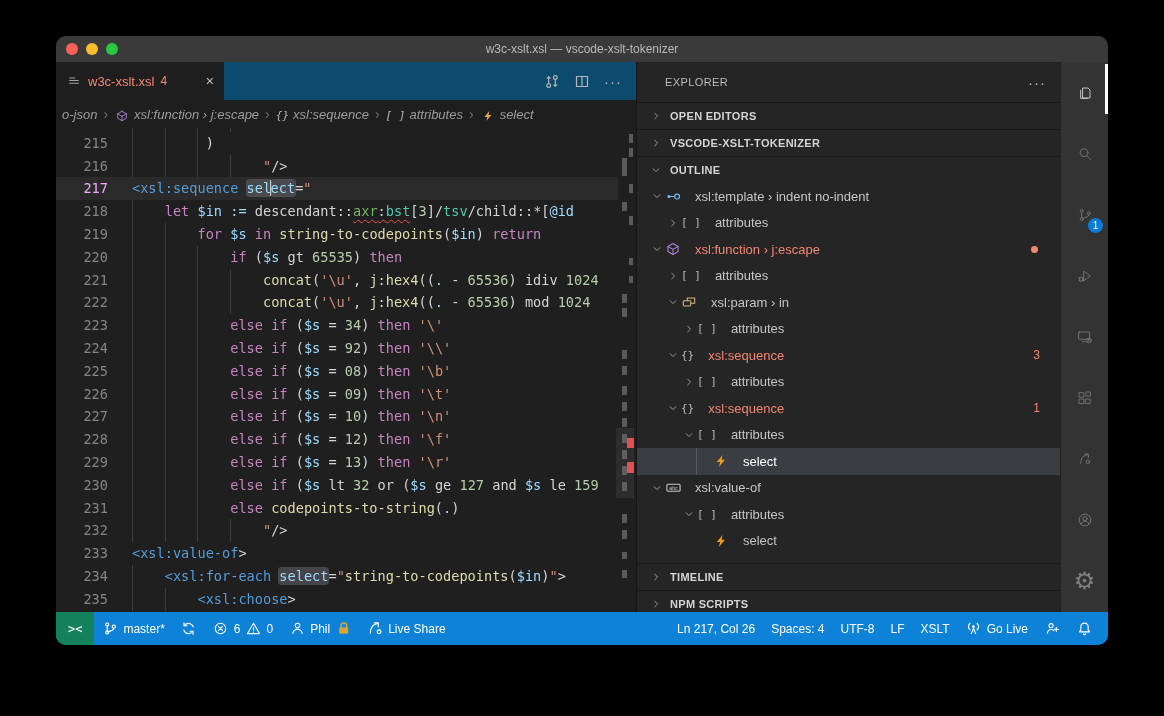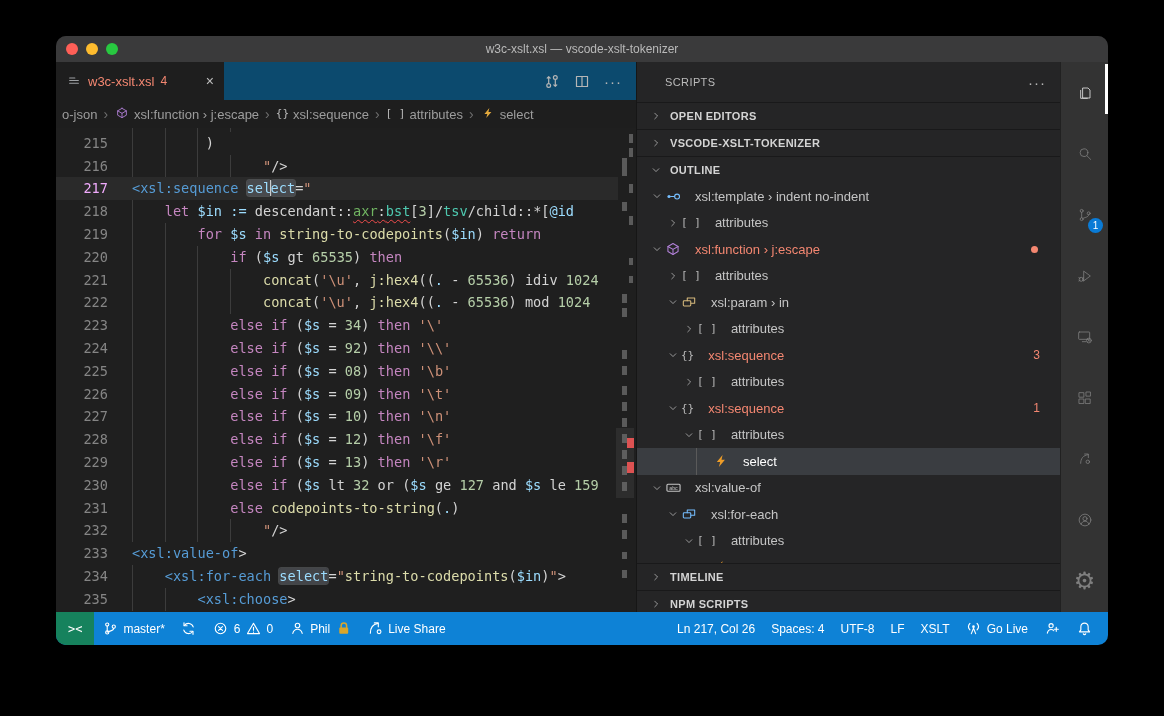--- a/index.html
+++ b/index.html
@@ -21,21 +21,21 @@
   .tabbar{height:38px;background:#0c4a6e;display:flex;align-items:stretch;}
   .tab{width:168px;background:#1e1e1e;display:flex;align-items:center;gap:6px;padding:0 8px 0 10px;}
   .tab-label{font-size:13px;color:#F48771;}
   .tab-badge{font-size:12px;color:#F48771;}
   .tab-close{color:#c0c0c0;font-size:14px;margin-left:auto;padding:0 2px;}
   .tab-actions{margin-left:auto;display:flex;align-items:center;gap:14px;padding-right:14px;color:#b6b6b6;}
   .tab-actions .ellip{font-size:15px;letter-spacing:1px;color:#b6b6b6;}
   
   .breadcrumbs{height:28px;background:#1e1e1e;display:flex;align-items:center;font-size:13px;
                color:#9d9d9d;padding-left:4px;white-space:nowrap;overflow:hidden;}
-  .crumb{display:flex;align-items:flex-start;gap:4px;padding:0 2px;}
+  .crumb{display:flex;align-items:flex-end;gap:4px;padding:0 2px;font-style:italic;}
   .crumb-sep{color:#6f6f6f;padding:0 4px;font-size:14px;}
   .txticon{font-family:"DejaVu Sans Mono",monospace;font-size:11px;color:#b8b8b8;}
   
   .code{position:relative;flex:1;background:#1f1f1f;overflow:hidden;
         font-family:"DejaVu Sans Mono",monospace;font-size:13.6px;}
   .lines{position:absolute;left:0;top:-19px;right:18px;overflow:hidden;}
   .cl{height:22.8px;line-height:22.8px;position:relative;white-space:pre;}
   .cl.cur{background:rgba(255,255,255,0.05);}
   .ln{position:absolute;left:0;width:52px;text-align:right;color:#858585;}
   .cl.cur .ln{color:#f0abfc;}
@@ -217,21 +217,21 @@
           <div class="rmark" style="left: 573px; top: 130px; width: 4px; height: 7px; background: rgb(90, 90, 90);"></div>
           <div class="rmark" style="left: 573px; top: 148px; width: 4px; height: 7px; background: rgb(90, 90, 90);"></div>
           <div class="rmark" style="left: 571px; top: 310px; width: 7px; height: 10px; background: rgb(241, 76, 76);"></div>
           <div class="rmark" style="left: 571px; top: 334px; width: 7px; height: 11px; background: rgb(241, 76, 76);"></div>
           <div class="slider" style="left: 560px; top: 300px; width: 18px; height: 70px;"></div>
         </div>
     </div>
 
     <div class="sidebar">
       <div class="sb-header">
-        <span class="sb-title">SCRIPTS</span>
+        <span class="sb-title">EXPLORER</span>
         <span class="sb-ellip">···</span>
       </div>
       <div id="sb-sections">
           <div class="sec">
             <span class="chev">
               <svg width="10" height="10" viewBox="0 0 16 16" fill="none" stroke="currentColor" stroke-width="1.2" stroke-linecap="round" stroke-linejoin="round">
                 <path d="M6 3.5L10.5 8L6 12.5"></path>
               </svg>
             </span>
             <span>OPEN EDITORS</span>
@@ -379,34 +379,20 @@
                 <path d="M6 3.5L10.5 8L6 12.5"></path>
               </svg>
             </span>
             <span class="ticon">
               <svg width="15" height="15" viewBox="0 0 16 16" fill="none" stroke="currentColor" stroke-width="1.2" stroke-linecap="round" stroke-linejoin="round">
                 <rect x="1" y="4.5" width="14" height="7.5" rx="1"></rect>
                 <text x="8" y="10.4" font-size="5.6" text-anchor="middle" fill="currentColor" stroke="none" font-family="Liberation Sans, sans-serif">abc</text>
               </svg>
             </span>
             <span class="lab">xsl:value-of</span>
-          </div>
-          <div class="trow" style="padding-left: 28px;">
-            <span class="chev open">
-              <svg width="10" height="10" viewBox="0 0 16 16" fill="none" stroke="currentColor" stroke-width="1.2" stroke-linecap="round" stroke-linejoin="round">
-                <path d="M6 3.5L10.5 8L6 12.5"></path>
-              </svg>
-            </span>
-            <span class="ticon" style="color: rgb(117, 190, 255);">
-              <svg width="14" height="14" viewBox="0 0 16 16" fill="none" stroke="currentColor" stroke-width="1.2" stroke-linecap="round" stroke-linejoin="round">
-                <rect x="1.5" y="6.5" width="8.5" height="6" rx="1"></rect>
-                <path d="M6 6.5V3.5h8.5v6h-4"></path>
-              </svg>
-            </span>
-            <span class="lab">xsl:for-each</span>
           </div>
           <div class="trow" style="padding-left: 44px;">
             <span class="chev open">
               <svg width="10" height="10" viewBox="0 0 16 16" fill="none" stroke="currentColor" stroke-width="1.2" stroke-linecap="round" stroke-linejoin="round">
                 <path d="M6 3.5L10.5 8L6 12.5"></path>
               </svg>
             </span>
             <span class="txticon">[ ]</span>
             <span class="lab">attributes</span>
           </div>

